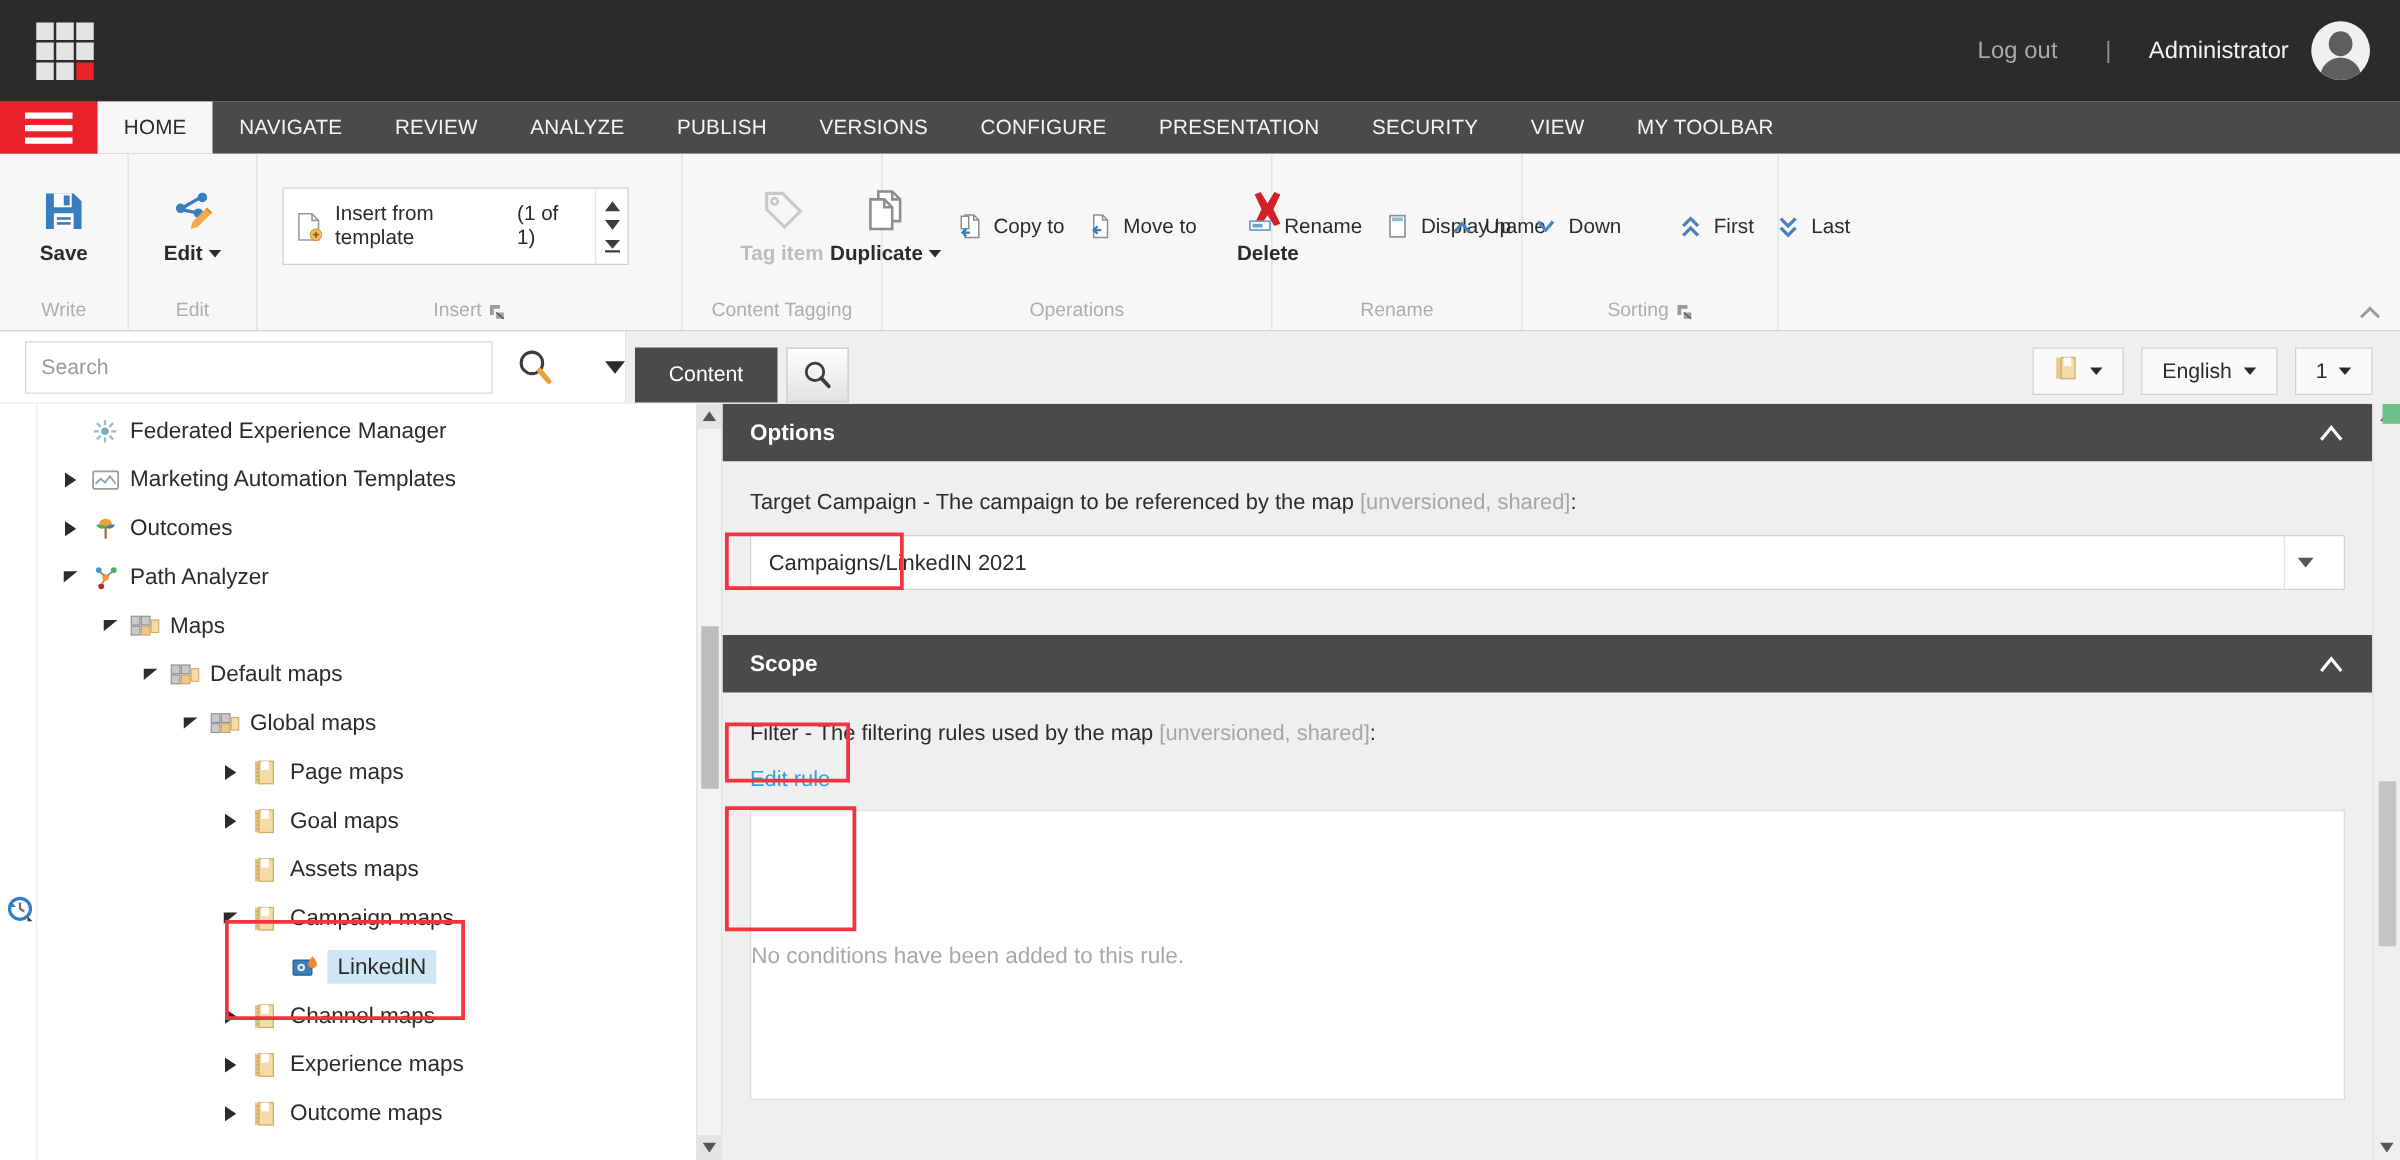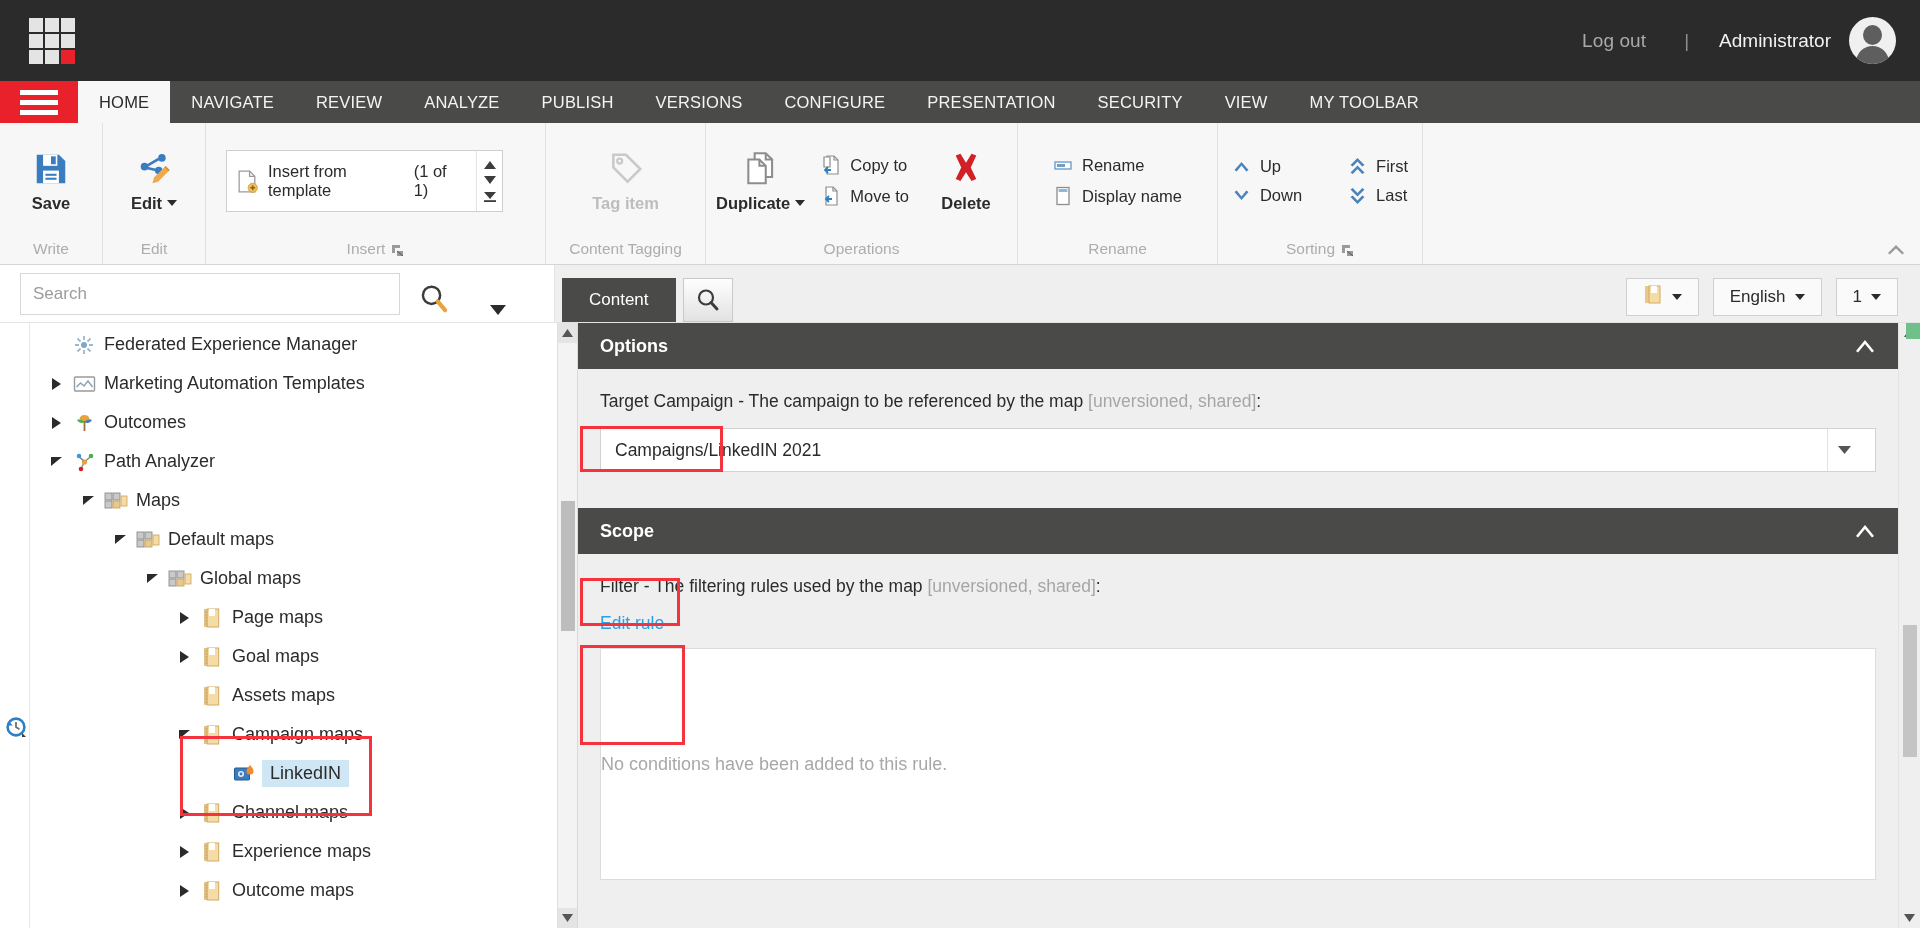--- a/index.html
+++ b/index.html
@@ -81,21 +81,21 @@
   }
   .big-btn .lbl { font-size: 16.5px; color: #2b2b2b; display: flex; align-items: center; gap: 5px;}
   .big-btn.disabled .lbl { color: #bdbdbd; }
   .caret-dn {
     width: 0; height: 0; border-left: 5px solid transparent; border-right: 5px solid transparent;
     border-top: 6px solid #2b2b2b; display: inline-block;
   }
 
   
   .ico { display: block; }
-  .stack-col { display: flex; flex-direction: column; justify-content: center; gap: 6px; padding: 0 8px; }
+  .stack-col { display: flex; flex-direction: row; justify-content: center; gap: 6px; padding: 0 8px; }
   .small-btn {
     display: flex; align-items: center; gap: 9px; font-size: 16.5px; color: #2b2b2b;
     cursor: pointer; padding: 2px 6px; white-space: nowrap;
   }
 
   .insert-box {
     width: 277px; height: 62px; border: 1px solid #cfcfcf; background: #fff;
     display: flex; align-items: stretch; margin-left: 8px;
   }
   .insert-main {
@@ -113,21 +113,21 @@
   }
   .ribbon-collapse {
     position: absolute; right: 14px; bottom: 8px; cursor: pointer; line-height: 0;
   }
 
   
   .searchrow {
     flex: 0 0 58px; background: #fff; display: flex; align-items: center;
     border-bottom: 1px solid #e4e4e4;
   }
-  .search-wrap { width: 554px; display: flex; align-items: flex-end; padding-left: 20px; gap: 12px;}
+  .search-wrap { width: 500px; display: flex; align-items: center; padding-left: 20px; gap: 12px;}
   .search-input {
     width: 380px; height: 42px; border: 1px solid #d8d8d8; background: #fff;
     font-size: 17px; padding: 0 12px; color: #2b2b2b;
     font-family: "Liberation Sans", sans-serif; outline: none;
   }
   .search-input::placeholder { color: #9b9b9b; }
   .search-go { cursor: pointer; line-height: 0; padding: 0 6px; }
   .search-caret {
     width: 0; height: 0; border-left: 8px solid transparent; border-right: 8px solid transparent;
     border-top: 10px solid #2b2b2b; cursor: pointer; margin-left: 22px;

